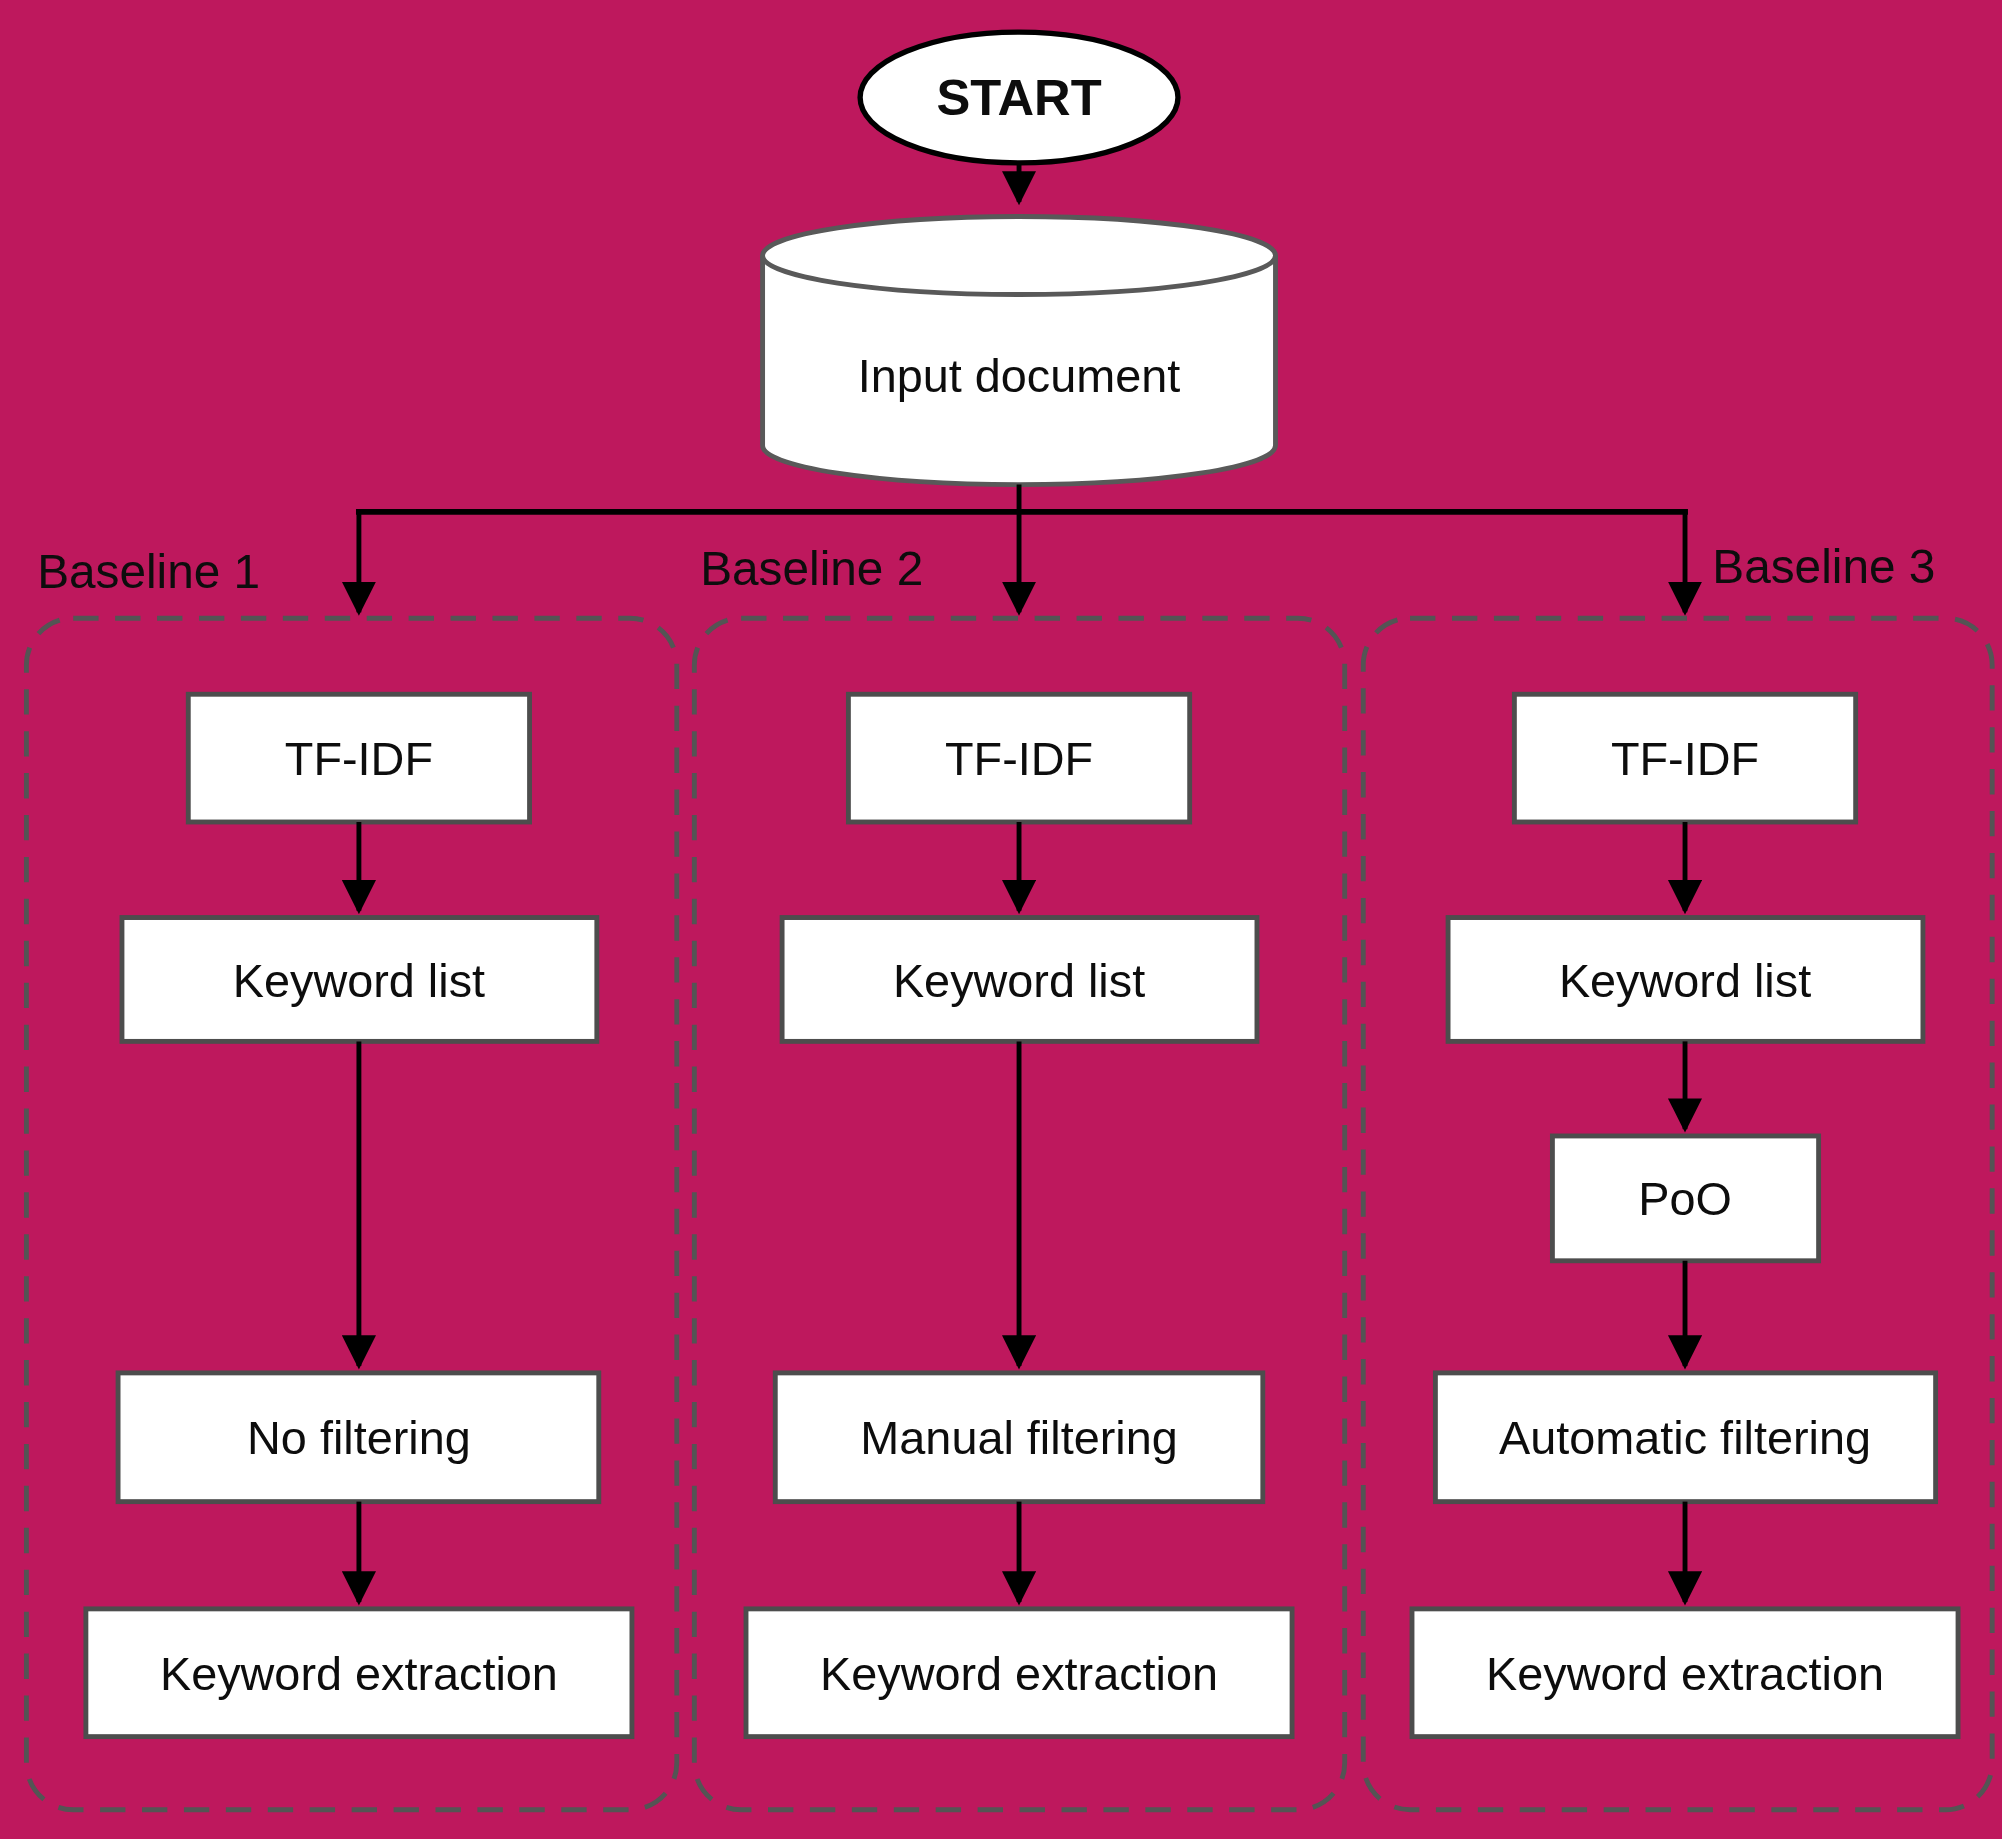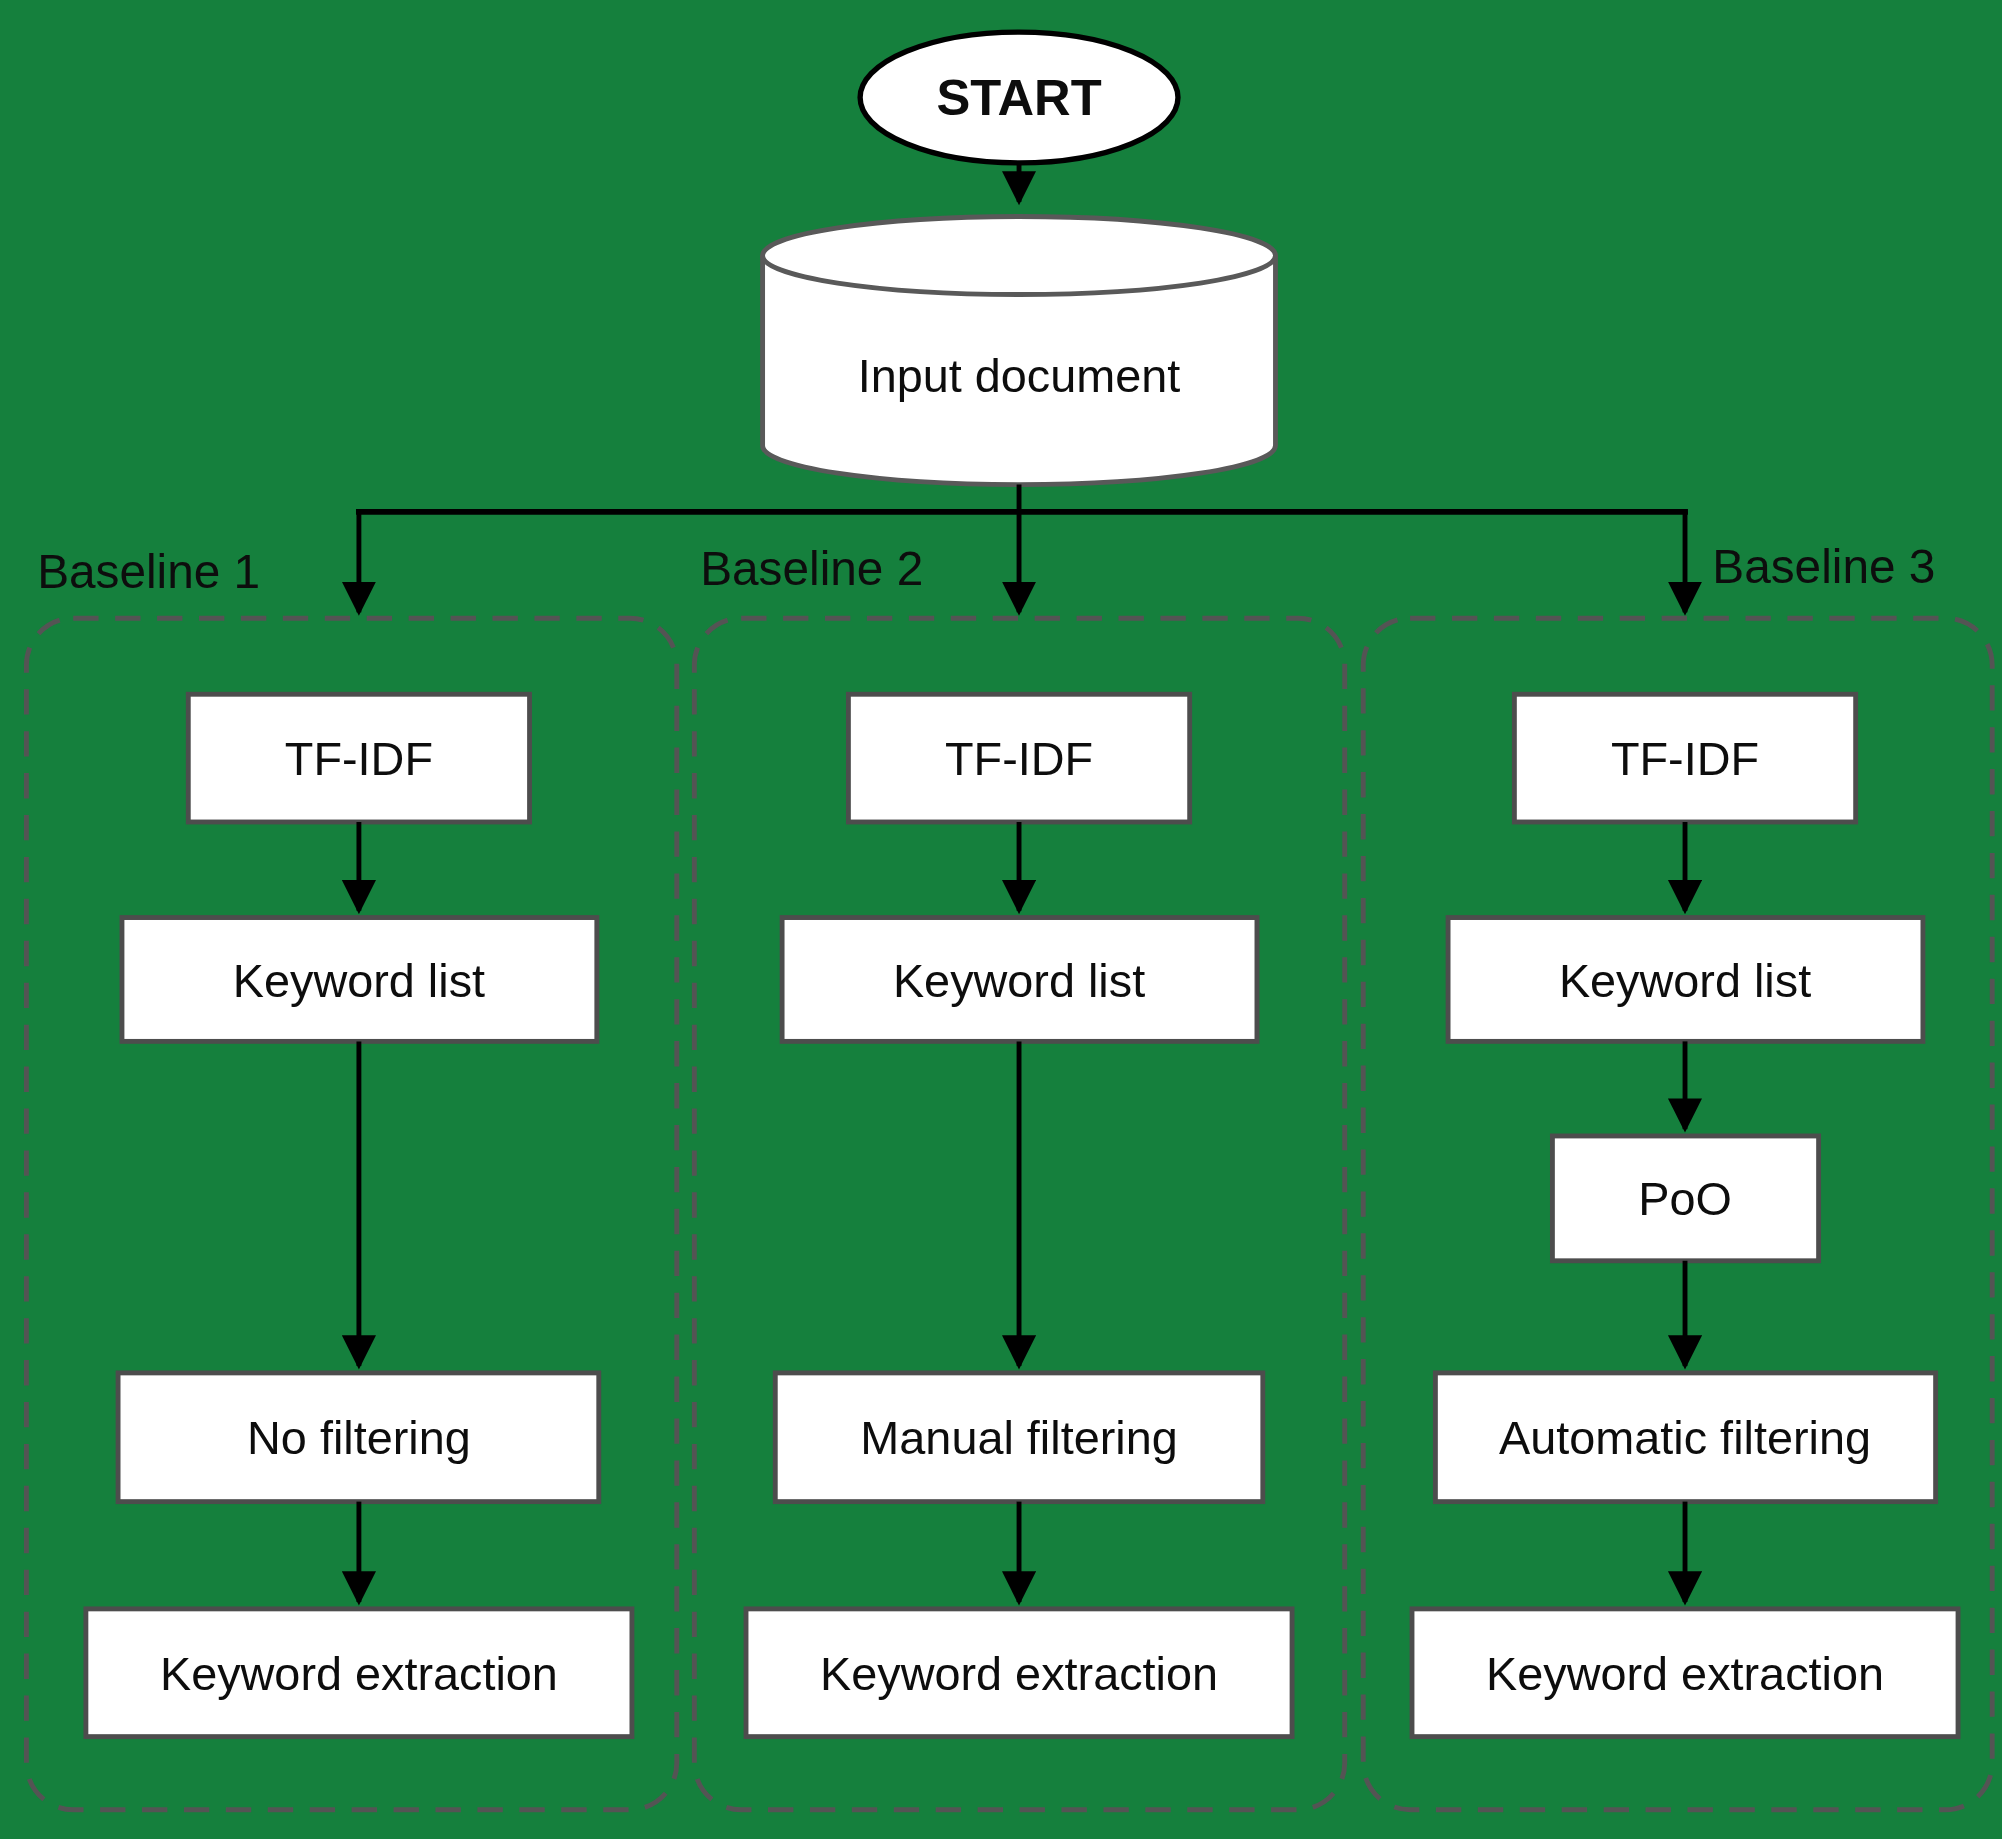--- a/index.html
+++ b/index.html
@@ -1,16 +1,16 @@
 <!DOCTYPE html>
 <html><head>
 <meta charset="utf-8">
 <style>
   html,body{margin:0;padding:0;background:#ffffff;}
-  .canvas-wrap{width:2002px;height:1839px;position:relative;background:#15803d;}
+  .canvas-wrap{width:2002px;height:1839px;position:relative;background:#be185d;}
   svg{display:block;font-family:"Liberation Sans", sans-serif;}
   .node-box{fill:#ffffff;stroke:#4d4d4d;stroke-width:5;}
   .container-box{fill:none;stroke:#545454;stroke-width:5;stroke-dasharray:26 17;}
   .flow-line{stroke:#000000;stroke-width:5;fill:none;}
   .branch-line{stroke:#000000;stroke-width:6;fill:none;stroke-linecap:square;}
   .cyl{fill:#ffffff;stroke:#595959;stroke-width:5;}
   .start-ellipse{fill:#ffffff;stroke:#000000;stroke-width:5.5;}
   .lbl{fill:#0d0d0d;font-size:48px;text-anchor:middle;}
   .lbl-start{fill:#0d0d0d;font-size:52px;font-weight:600;text-anchor:middle;}
   .lbl-baseline{fill:#0d0d0d;font-size:49px;text-anchor:start;}

